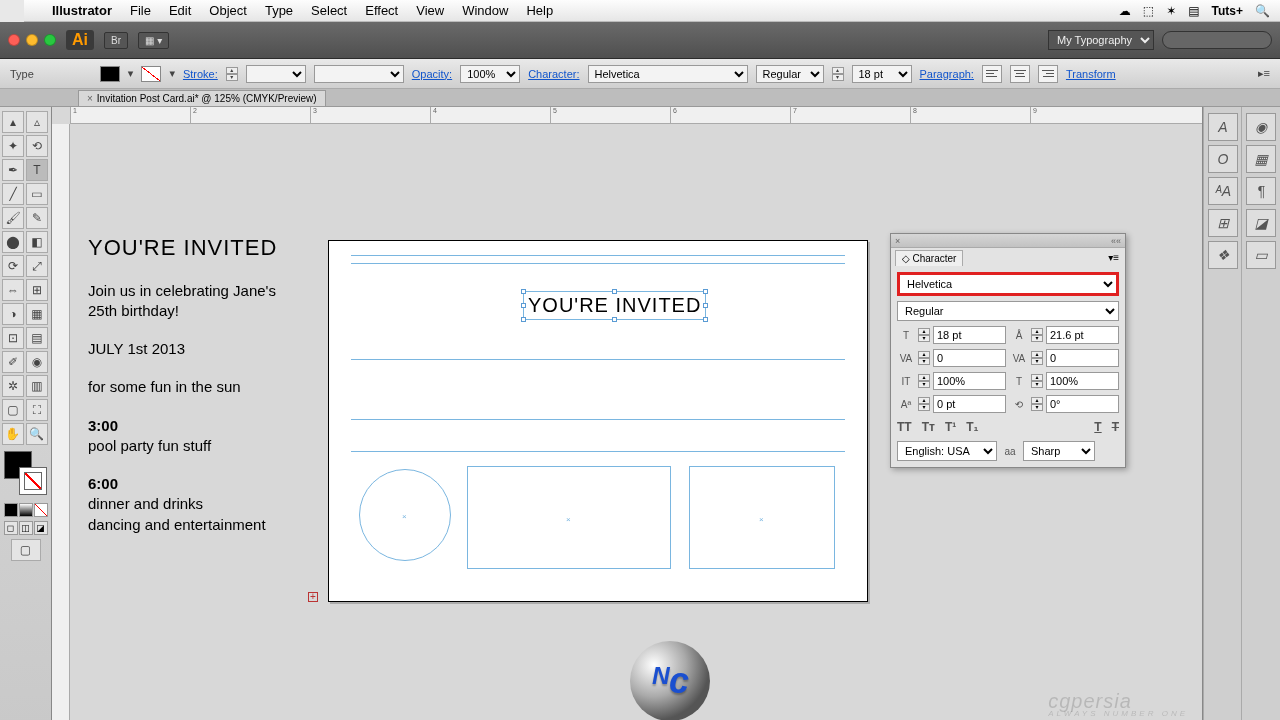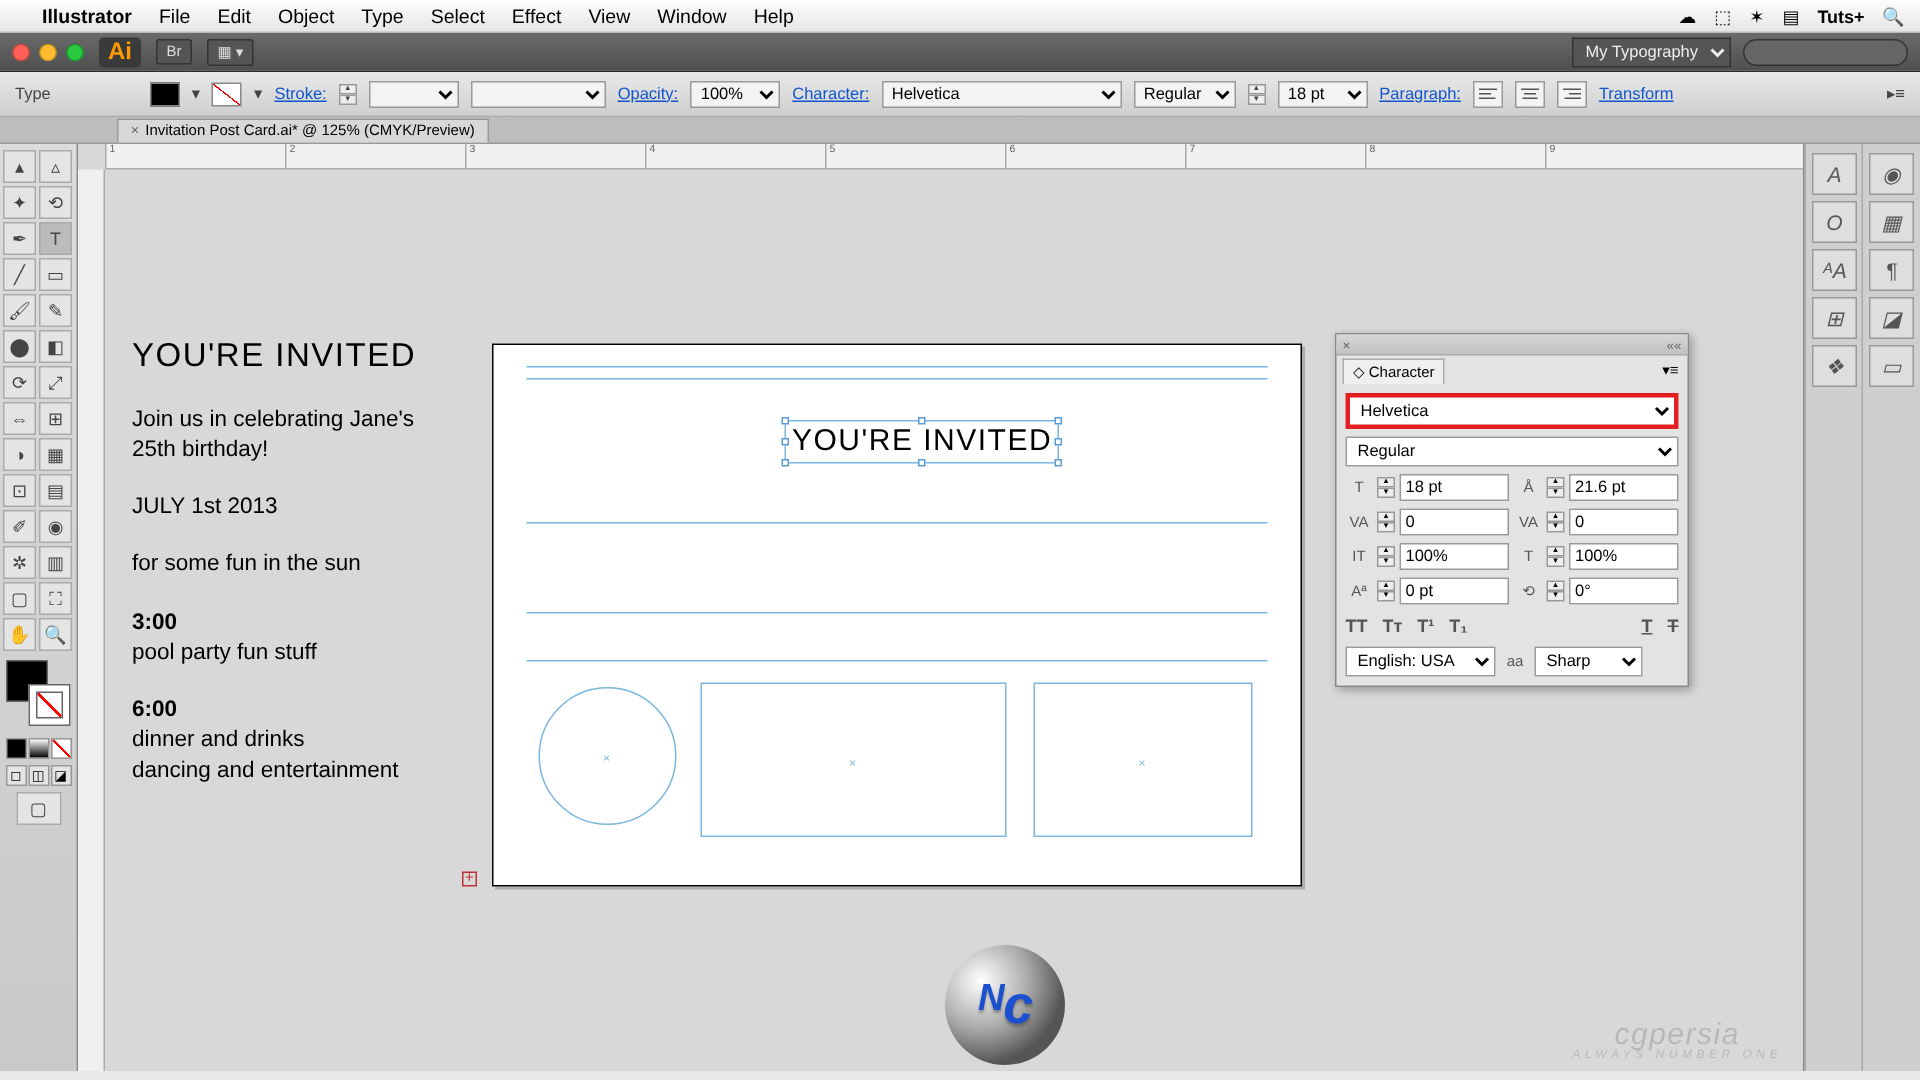--- a/index.html
+++ b/index.html
@@ -1,23 +1,23 @@
 <!DOCTYPE html>
 <html><head>
 <meta charset="utf-8">
 <style>
 * { margin:0; padding:0; box-sizing:border-box; font-family: "Lucida Grande", Helvetica, Arial, sans-serif; }
 body { width:1280px; height:720px; background:#e8e8e8; overflow:hidden; position:relative; }
 
-.menubar { height:22px; background:linear-gradient(#fdfdfd,#e6e6e6); display:flex; align-items:center; font-size:13px; padding:0 10px; gap:18px; border-bottom:1px solid #bbb; }
+.menubar { height:22px; background:linear-gradient(#fdfdfd,#e6e6e6); display:flex; align-items:center; font-size:13px; padding:0 10px; gap:18px; border-bottom:1px solid #bbb;margin-left:24px; }
 .menubar .apple { font-size:14px; }
 .menubar .spacer { flex:1; }
 .menubar .right { display:flex; gap:12px; align-items:center; font-size:12px; }
 
-.appbar { height:26px; background:linear-gradient(#6a6a6a,#4f4f4f); display:flex; align-items:center; padding:0 8px; gap:10px; border-bottom:1px solid #2b2b2b; }
+.appbar { height:37px; background:linear-gradient(#6a6a6a,#4f4f4f); display:flex; align-items:center; padding:0 8px; gap:10px; border-bottom:1px solid #2b2b2b; }
 .traffic { display:flex; gap:6px; }
 .traffic span { width:12px; height:12px; border-radius:50%; display:inline-block; border:1px solid rgba(0,0,0,.25); }
 .tr { background:#ff5f57; } .ty { background:#febc2e; } .tg { background:#28c840; }
 .appbar .ai { color:#ff9a00; font-weight:bold; font-size:16px; background:#3a3a3a; padding:1px 6px; border-radius:3px; }
 .appbar .btn { background:#555; border:1px solid #333; padding:2px 6px; font-size:10px; color:#ddd; border-radius:2px; }
 .appbar .right { margin-left:auto; display:flex; gap:8px; align-items:center; }
 .appbar select { font-size:11px; background:#555; color:#eee; border:1px solid #333; padding:2px 4px; }
 .appbar input[type=search] { width:110px; font-size:11px; padding:2px 4px; border-radius:10px; border:1px solid #333; background:#666; }
 
 .controlbar { height:30px; background:linear-gradient(#e9e9e9,#cfcfcf); display:flex; align-items:center; padding:0 10px; gap:8px; font-size:11px; color:#444; border-bottom:1px solid #aaa; }
@@ -82,21 +82,21 @@
 .ttrow { display:flex; gap:10px; padding:2px 0;font-weight:bold; }
 .ttrow span { font-size:12px; cursor:pointer; color:#555; }
 
 .rightPanels { width:78px; background:#cfcfcf; border-left:1px solid #888; display:flex; }
 .rp-col { width:38px; display:flex; flex-direction:column; gap:4px; padding:6px 4px; border-left:1px solid #aaa; }
 .rp-btn { width:30px; height:28px; border:1px solid #999; background:#dedede; display:flex; align-items:center; justify-content:center; font-size:14px; color:#555; font-style:italic; }
 
 .stepper { display:inline-flex; flex-direction:column; width:12px; }
 .stepper span { height:7px; border:1px solid #999; background:#eee; font-size:6px; text-align:center; line-height:5px; cursor:pointer; }
 
-.watermark { position:absolute; right:14px; bottom:8px; font-size:20px; color:rgba(0,0,0,.15); font-style:italic; letter-spacing:1px; text-align:center; line-height:.9; }
+.watermark { position:absolute; right:14px; bottom:8px; font-size:20px; color:rgba(0,0,0,.15); font-style:italic; letter-spacing:1px; text-align:left; line-height:.9; }
 .watermark small { font-size:8px; display:block; letter-spacing:3px; }
 .logo3d { position:absolute; left:560px; bottom:4px; width:80px; height:80px; border-radius:50%; background:radial-gradient(circle at 30% 30%, #fff, #aaa 40%, #555 70%); display:flex; align-items:center; justify-content:center; font-weight:bold; font-size:36px; color:#1a4fd0; font-style:italic; text-shadow:0 2px 2px rgba(0,0,0,.3); }
 </style>
 </head>
 <body>
 
 <div class="menubar">
   <span class="apple"></span>
   <b>Illustrator</b>
   <span>File</span>

